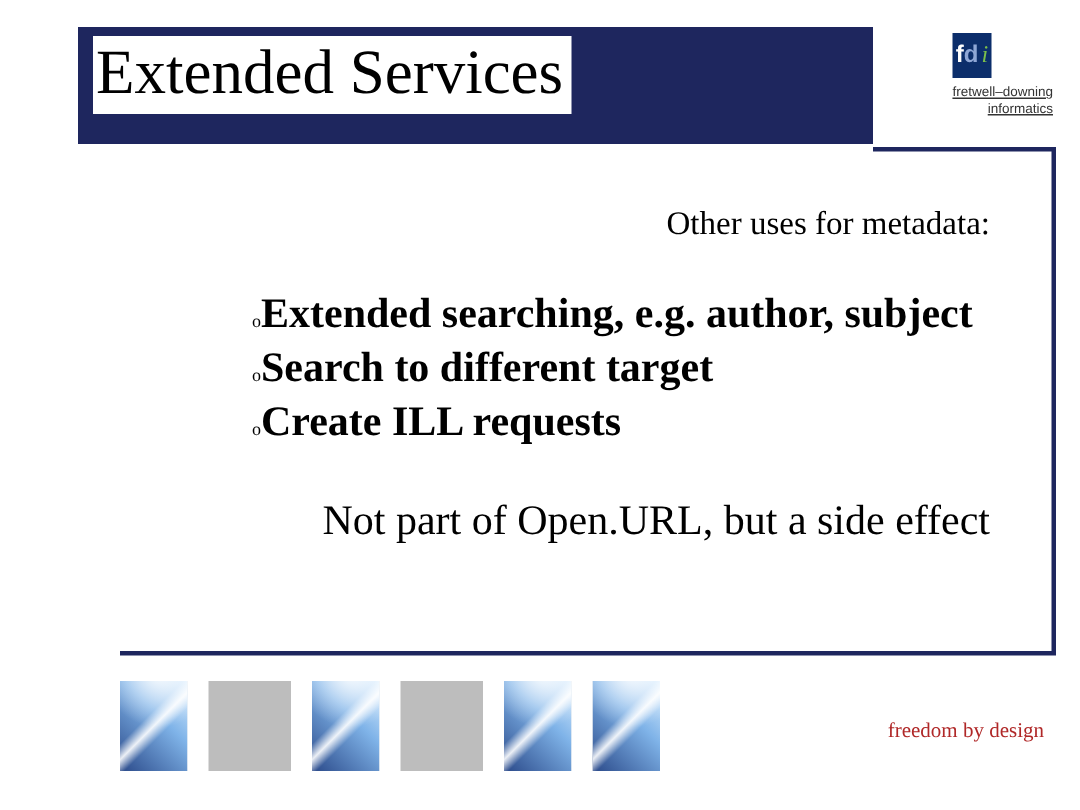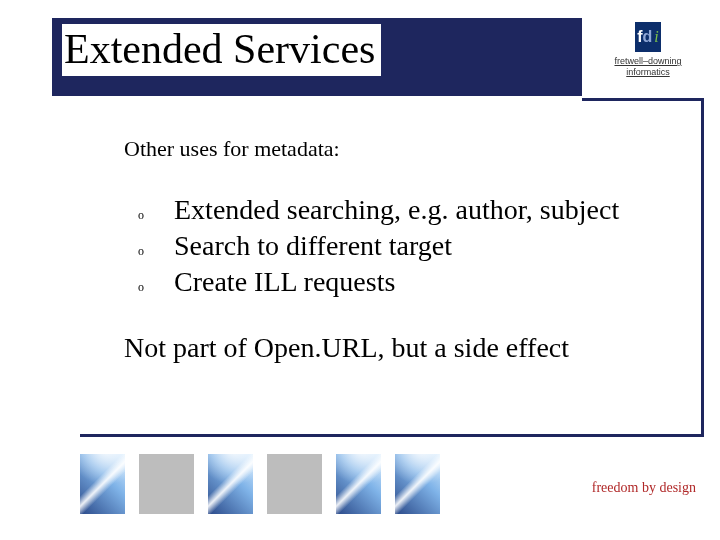--- a/index.html
+++ b/index.html
@@ -1,15 +1,15 @@
 <!DOCTYPE html>
 <html><head>
 <meta charset="utf-8">
 <style>
-  * { margin: 0; padding: 0; box-sizing: border-box; }
+  * { margin: 0; padding: 0; box-sizing: border-box; text-align: right; }
   html, body { width: 720px; height: 540px; background: #fff; font-family: "Times New Roman", Times, serif; color: #000; }
   .slide { position: relative; width: 720px; height: 540px; }
 
   
   .title-bar {
     position: absolute;
     left: 52px; top: 18px;
     width: 530px; height: 78px;
     background: #1E265E;
   }
@@ -69,21 +69,21 @@
     left: 80px; right: 16px; top: 434px;
     height: 3px; background: #1E265E;
   }
 
   
   .body { position: absolute; left: 124px; top: 136px; right: 60px; }
   .h2 { font-size: 22px; margin-bottom: 32px; }
   .bullets { margin-left: 14px; margin-bottom: 34px; }
   .bullet-row { display: flex; align-items: baseline; margin-bottom: 4px; }
   .bullet-marker { font-size: 12px; width: 36px; flex-shrink: 0; }
-  .bullet-text { font-size: 28px; }
+  .bullet-text { font-size: 28px; font-weight: bold; }
   .para { font-size: 28px; }
 
   
   .footer-strip {
     position: absolute;
     left: 80px; top: 454px;
     height: 60px; width: 360px;
     display: flex; gap: 14px;
   }
   .fgap { width: 56px; height: 60px; background: #BDBDBD; }

